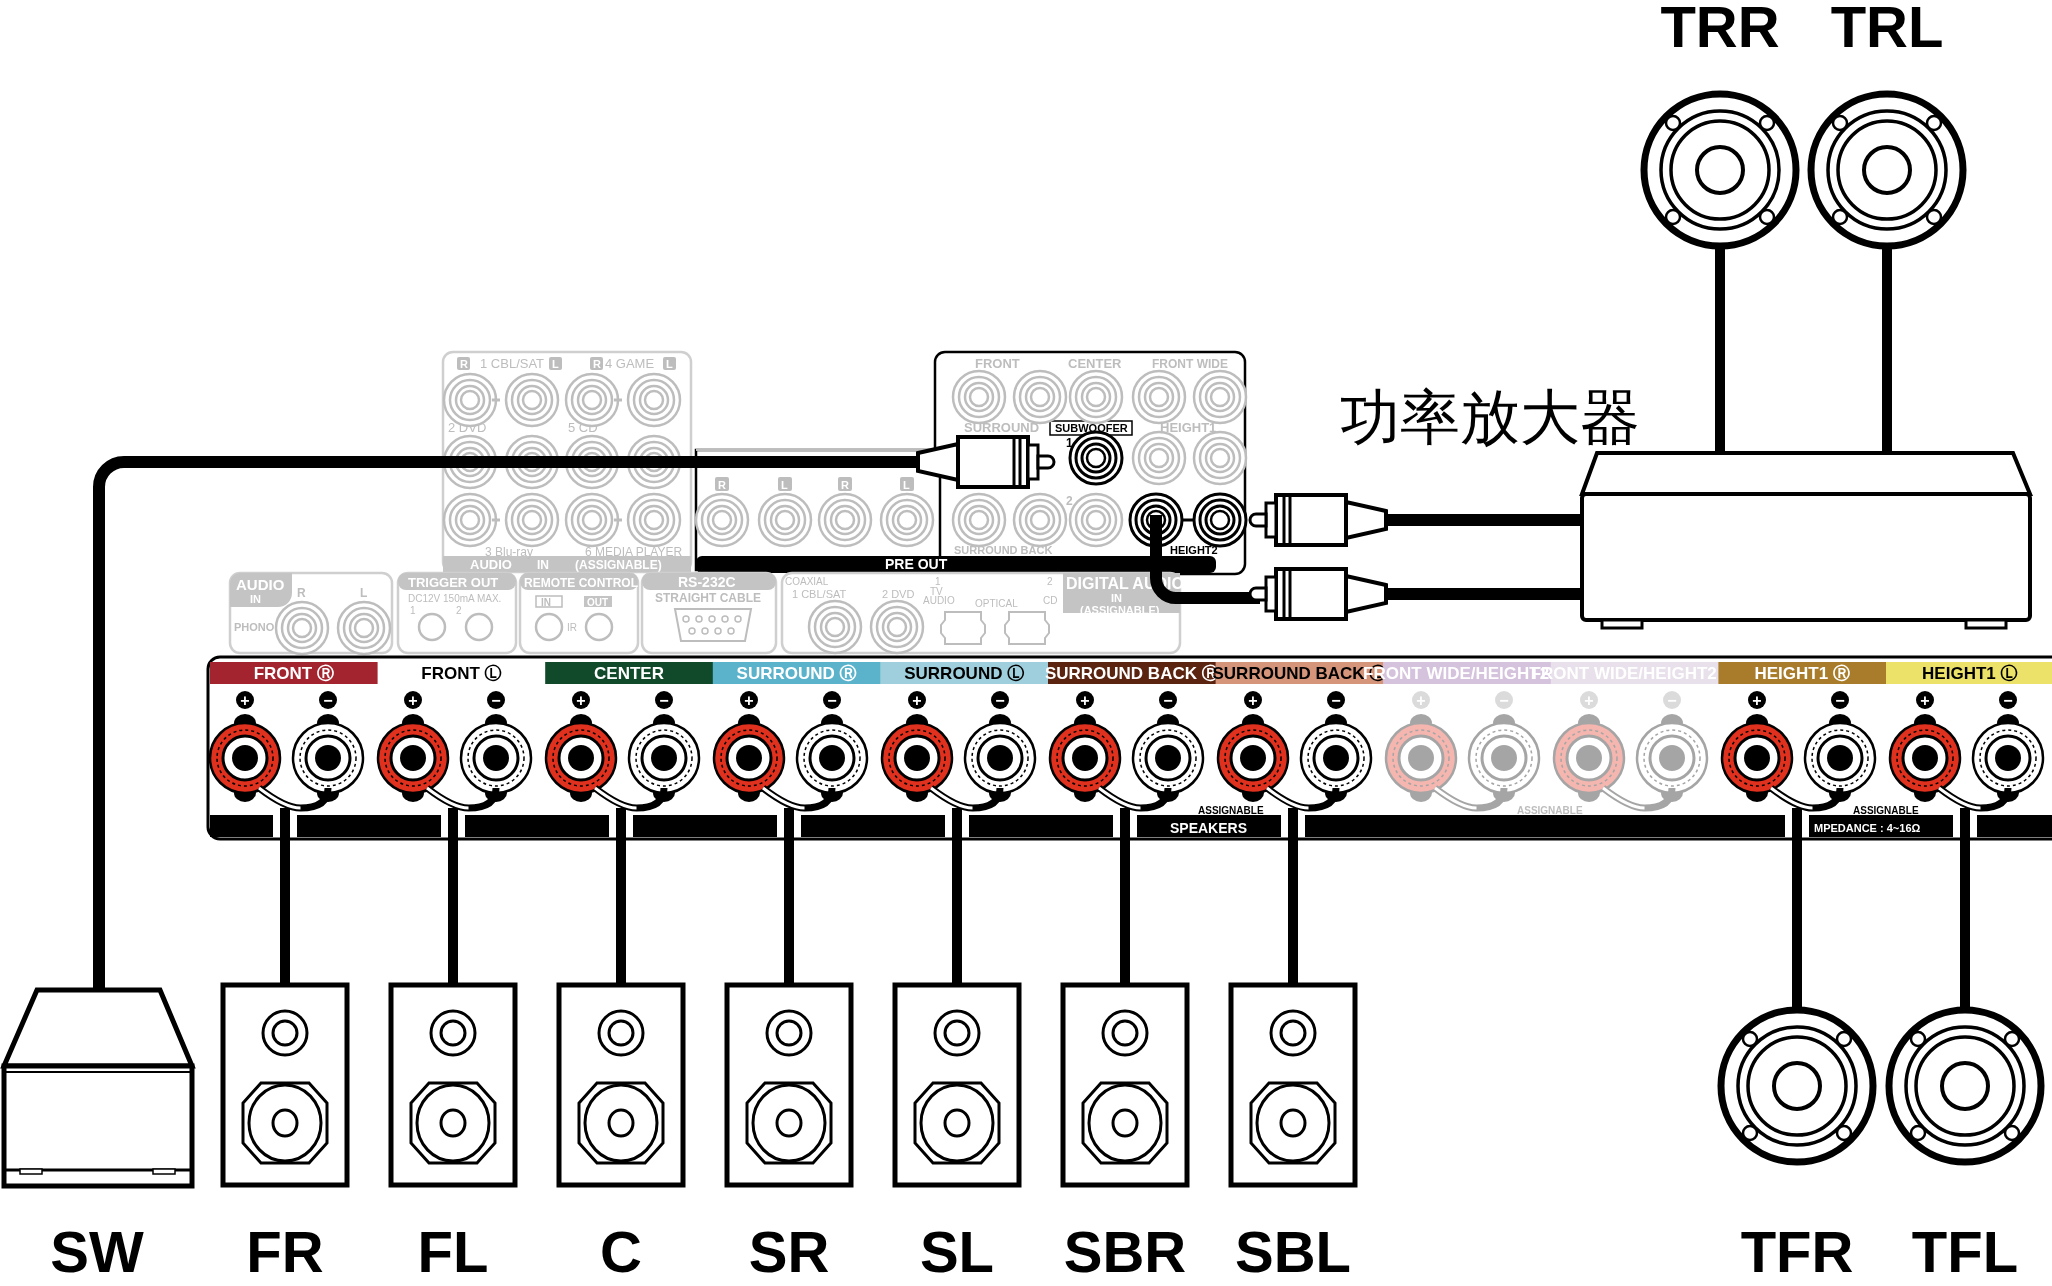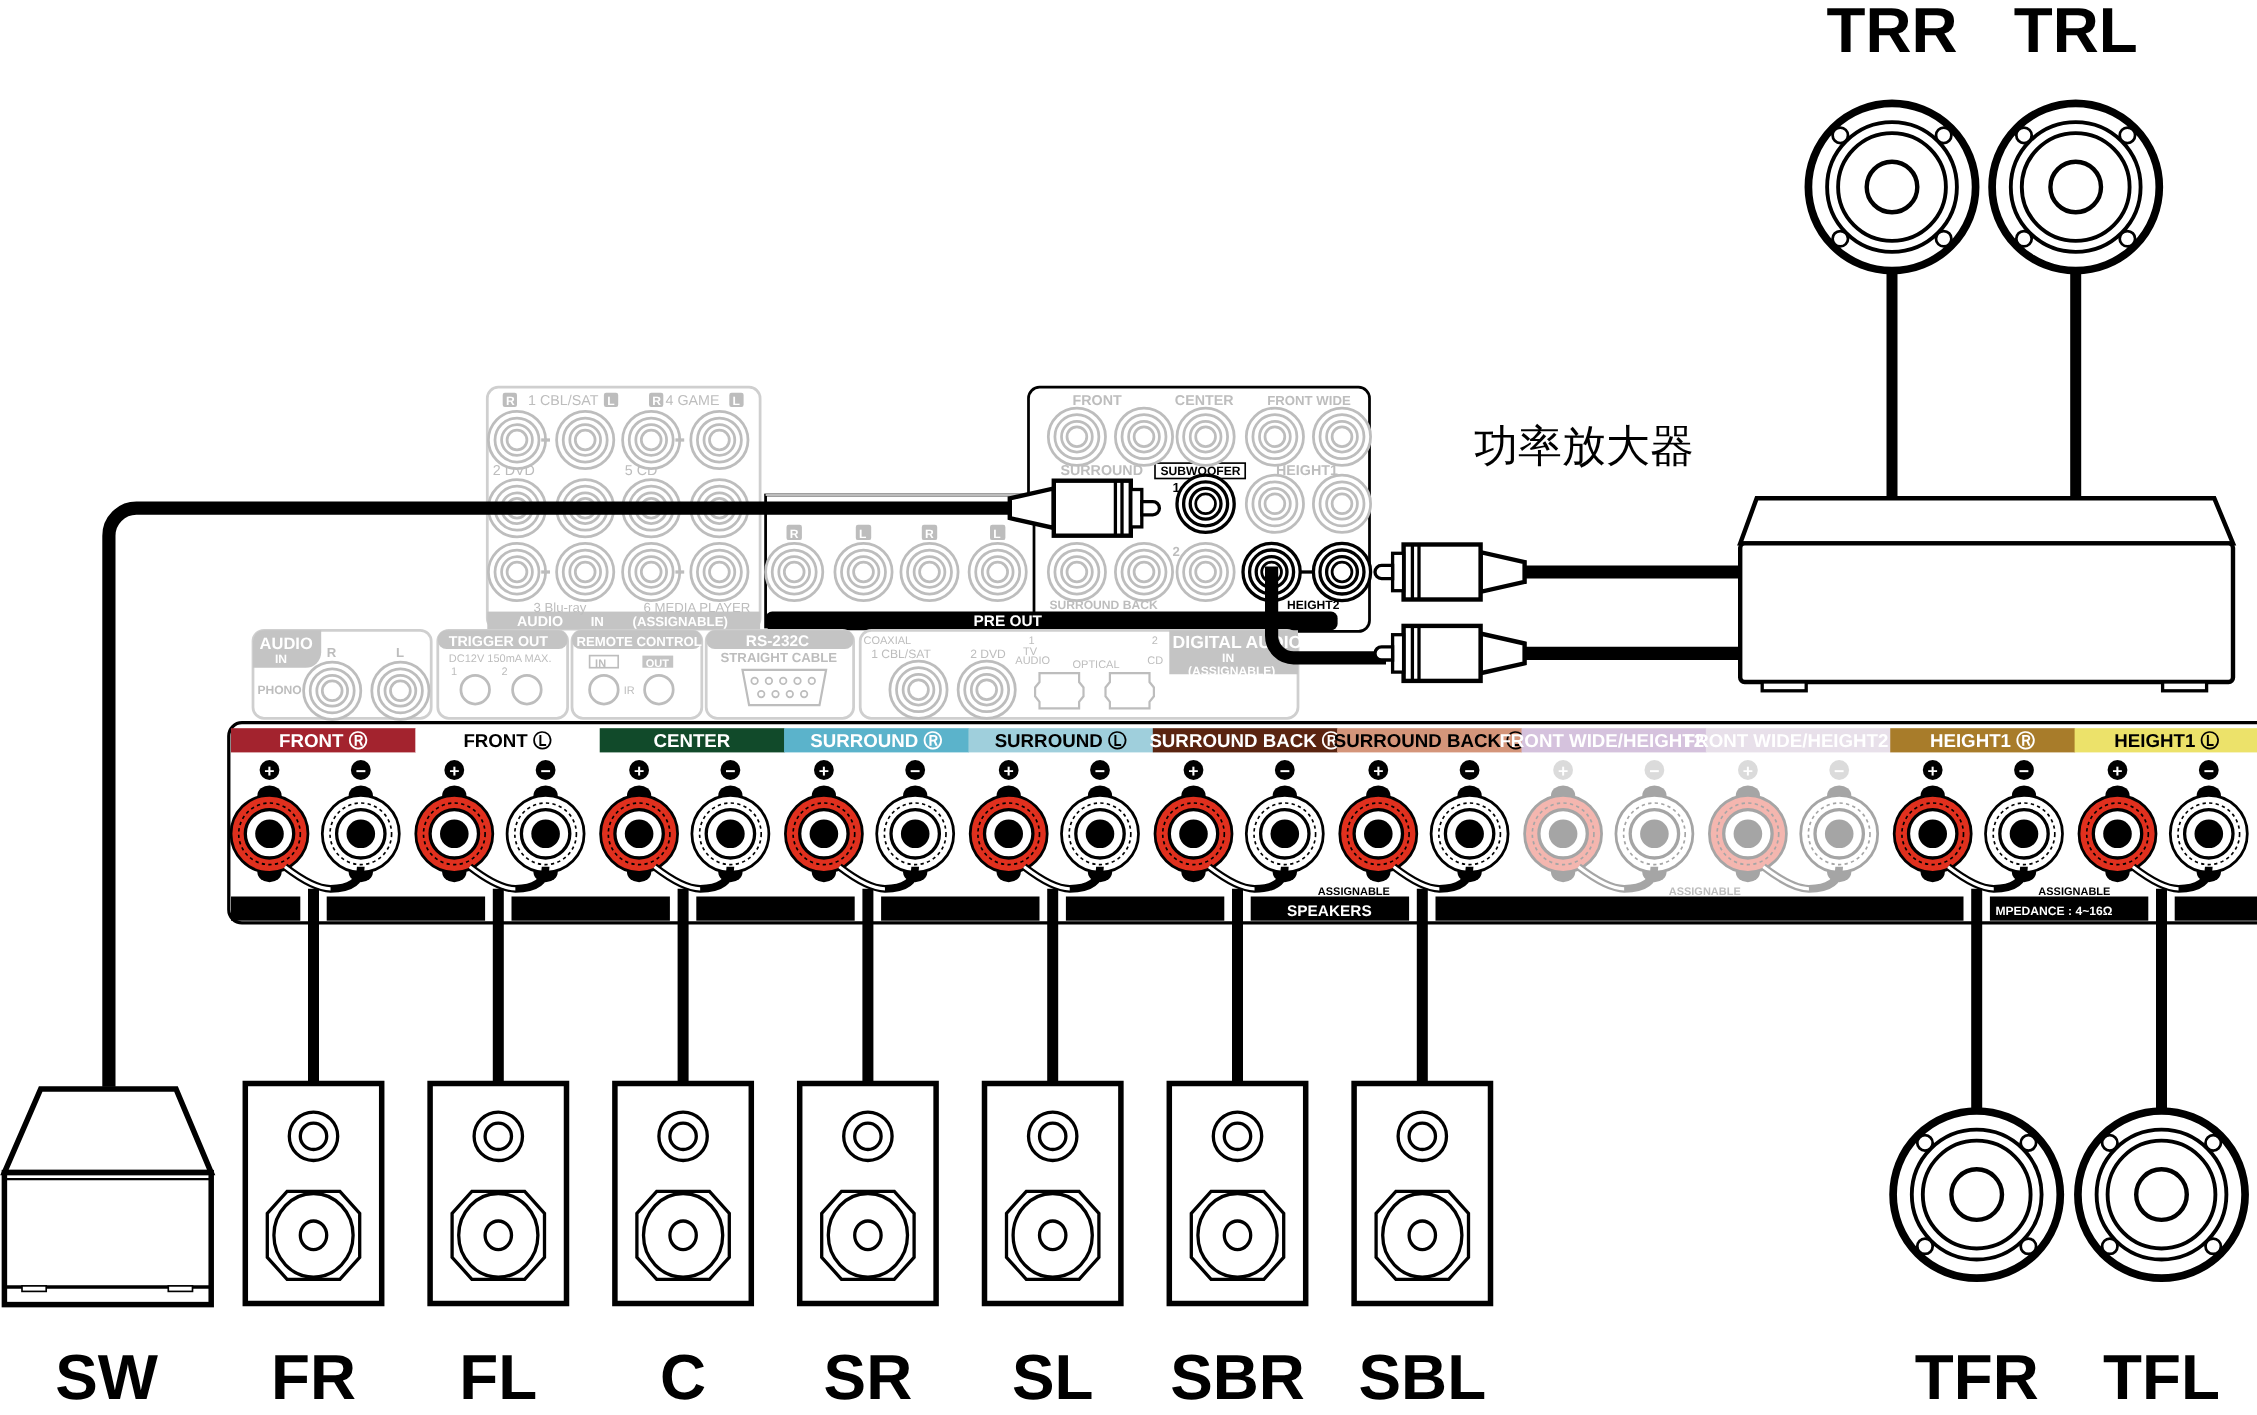--- a/index.html
+++ b/index.html
@@ -1,21 +1,21 @@
 <!DOCTYPE html>
 <html><head>
 <meta charset="utf-8">
 <style>
   html,body{margin:0;padding:0;background:#fff;}
   body{width:2052px;height:1286px;position:relative;overflow:hidden;font-family:"Liberation Sans",sans-serif;}
   svg{position:absolute;left:0;top:0;}
   .big{font-size:58px;font-family:"Liberation Sans",sans-serif;font-weight:bold;fill:#000;}
   .gtxt{fill:#bdbdbd;font-family:"Liberation Sans",sans-serif;}
   .band-txt{font-size:17px;font-weight:bold;font-family:"Liberation Sans",sans-serif;}
-  .amp-title{position:absolute;left:1340px;top:378px;font-size:40px;font-family:"DejaVu Sans",sans-serif;color:#000;}
+  .amp-title{position:absolute;left:1340px;top:378px;font-size:60px;font-family:"DejaVu Sans",sans-serif;color:#000;}
 </style>
 </head>
 <body>
 
 <svg id="diagram" width="2052" height="1286" viewBox="0 0 2052 1286" xmlns="http://www.w3.org/2000/svg">
   <defs>
     <g id="rca-gray">
       <circle r="26" fill="#fff" stroke="#bdbdbd" stroke-width="2.5"></circle>
       <circle r="20" fill="none" stroke="#bdbdbd" stroke-width="2.5"></circle>
       <circle r="14" fill="none" stroke="#bdbdbd" stroke-width="2.5"></circle>

